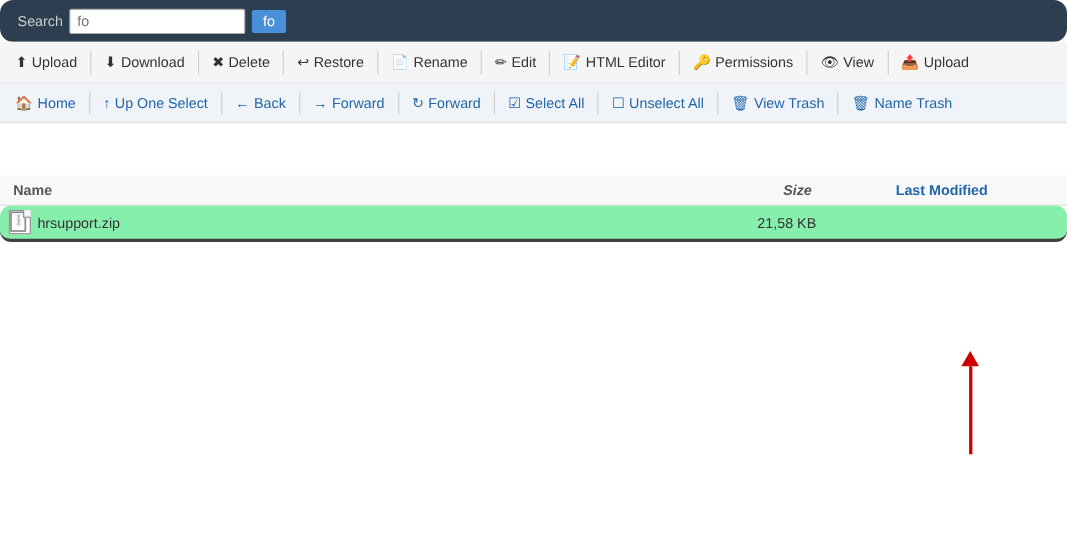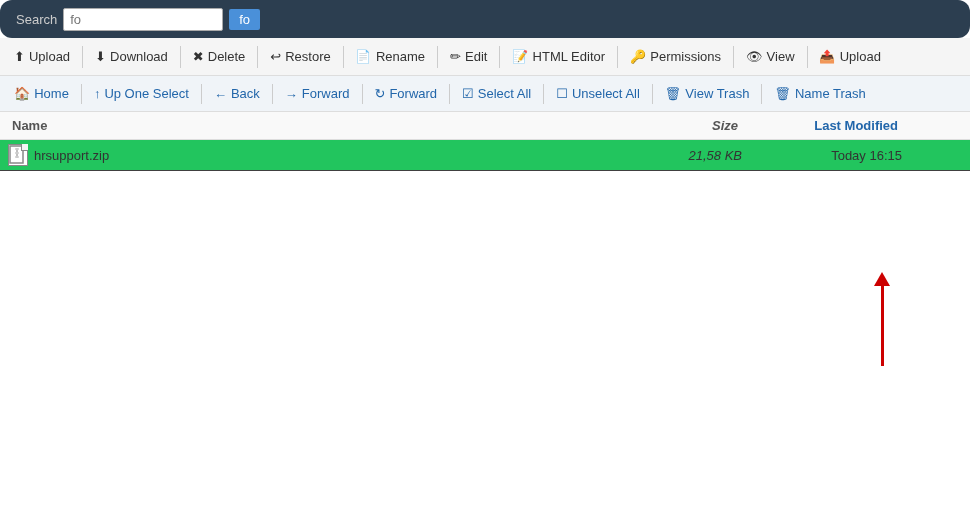--- a/index.html
+++ b/index.html
@@ -94,51 +94,53 @@
       cursor: pointer;
       white-space: nowrap;
       border-radius: 3px;
     }
     .nav-sep { width: 1px; height: 20px; background: #ccc; margin: 0 2px; }
 
     
     .file-list {
       background: #fff;
       flex: 1;
+      margin-top: 47px;
     }
     .file-list-header {
       display: grid;
       grid-template-columns: 1fr 100px 160px 60px;
       border-bottom: 1px solid #ddd;
       background: #f9f9f9;
       padding: 4px 8px;
       font-weight: bold;
       color: #555;
       font-size: 13px;
     }
     .file-list-header span { padding: 2px 4px; }
     .file-list-header .col-size { text-align: right; font-style: italic; }
     .file-list-header .col-modified { text-align: right; color: #2266aa; }
 
     .file-row {
       display: grid;
       grid-template-columns: 1fr 100px 160px 60px;
       padding: 4px 8px;
-      background: #22c55e;
-      border-bottom: 1px solid #404040;
-      align-items: center;
-      font-size: 13px;
+      background: #86efac;
+      border-bottom: 3px solid #404040;
+      align-items: center;
+      font-size: 13px;
+      border-radius: 10px;
     }
     .file-row .col-name {
       display: flex;
       align-items: center;
       gap: 6px;
       color: #333;
     }
-    .file-row .col-size { text-align: right; color: #333; font-style: italic; }
+    .file-row .col-size { text-align: right; color: #333; }
     .file-row .col-modified { text-align: right; color: #333; }
 
     .zip-icon {
       width: 20px;
       height: 22px;
       border: 1.5px solid #888;
       background: #fff;
       position: relative;
       display: flex;
       align-items: center;
@@ -316,21 +318,20 @@
             <rect x="6" y="3" width="4" height="2" fill="#ccc" rx="1"></rect>
             <rect x="6" y="7" width="4" height="2" fill="#ccc" rx="1"></rect>
             <rect x="6" y="11" width="4" height="2" fill="#ccc" rx="1"></rect>
             <rect x="7" y="5" width="2" height="2" fill="#aaa" rx="1"></rect>
             <rect x="7" y="9" width="2" height="2" fill="#aaa" rx="1"></rect>
           </svg>
         </div>
         <span>hrsupport.zip</span>
       </div>
       <div class="col-size" style="text-align:right">21,58 KB</div>
-      <div class="col-modified" style="text-align:right">Today 16:15</div>
       <div></div>
     </div>
   </div>
 
   <div class="red-arrow">
     <div class="arrow-head"></div>
     <div class="arrow-shaft"></div>
   </div>
 </div>
 

